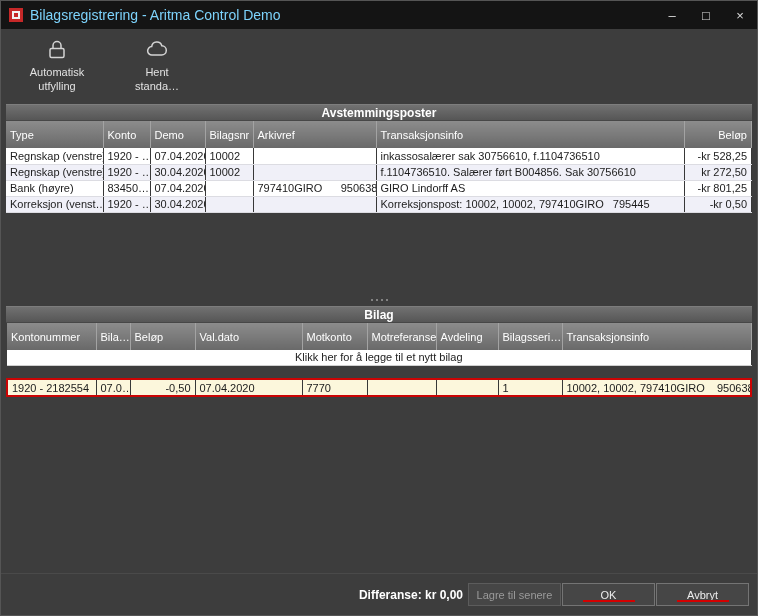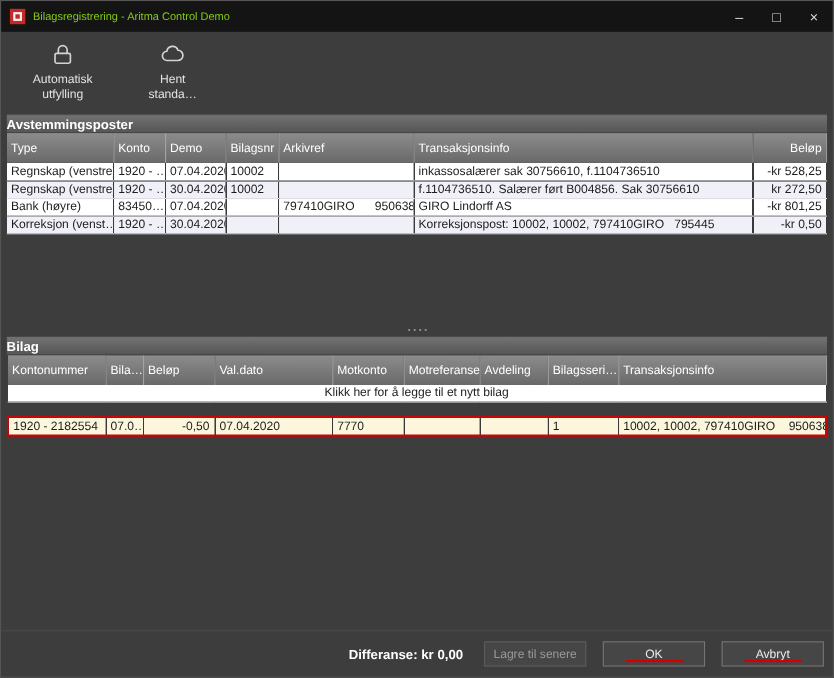--- a/index.html
+++ b/index.html
@@ -16,21 +16,21 @@
   
   .titlebar {
     height: 28px; background: #141414;
     display: flex; align-items: center; padding-left: 8px;
   }
   .app-icon {
     width: 14px; height: 14px; background: #c62828;
     position: relative; margin-right: 7px; flex: 0 0 auto;
   }
   .app-icon::after { content: ""; position: absolute; inset: 3px; border: 2px solid #f2f2f2; }
-  .window-title { color: #84cc16; font-size: 10px; white-space: nowrap; }
+  .window-title { color: #7dd3fc; font-size: 14px; white-space: nowrap; }
   .window-controls { margin-left: auto; display: flex; height: 100%; }
   .window-control {
     width: 34px; height: 100%; display: flex; align-items: center; justify-content: center;
     color: #dcdcdc; font-size: 13px; cursor: default;
   }
 
   
   .toolbar {
     height: 75px; display: flex; align-items: flex-start;
     padding: 5px 14px 0 14px; gap: 16px; background: #3d3d3d;
@@ -41,21 +41,21 @@
   }
   .toolbar-icon { margin-bottom: 3px; }
   .toolbar-icon svg { display: block; }
   .toolbar-label { width: 68px; text-align: center; line-height: 1.3; }
 
   
   .section { margin: 0 5px; overflow: hidden; }
   #avstemming-section { height: 190px; }
   #bilag-section { height: 269px; }
   .section-header {
-    height: 17px; line-height: 16px; 
+    height: 17px; line-height: 16px; text-align: center;
     font-weight: bold; font-size: 12px; color: #ffffff;
     background: linear-gradient(#717171, #565656);
     border-top: 1px solid #7d7d7d; border-bottom: 1px solid #474747;
   }
 
   
   table { width: 100%; border-collapse: collapse; table-layout: fixed; font-size: 11px; }
   th {
     background: linear-gradient(#8c8c8c, #696969);
     color: #ffffff; font-weight: normal; text-align: left;
@@ -91,21 +91,21 @@
     height: 12px; display: flex; align-items: center; justify-content: center;
     gap: 3px; cursor: row-resize;
   }
   .grip-dot { width: 2px; height: 2px; border-radius: 50%; background: #9a9a9a; }
 
   
   .footer {
     position: absolute; left: 0; right: 0; bottom: 0; height: 42px;
     background: #3d3d3d; border-top: 1px solid #4a4a4a;
     display: flex; align-items: center; justify-content: flex-end;
-    gap: 15px; padding: 0 8px;
+    gap: 1px; padding: 0 8px;
   }
   .differanse { font-weight: bold; font-size: 12px; color: #ffffff; margin-right: 4px; }
   .btn {
     width: 93px; height: 23px; background: #464646;
     border: 1px solid #747474; color: #ececec; font-size: 11px;
     font-family: "Liberation Sans", sans-serif;
     display: inline-flex; align-items: center; justify-content: center;
     position: relative; cursor: pointer;
   }
   .btn.disabled { color: #9a9a9a; border-color: #5c5c5c; cursor: default; }

